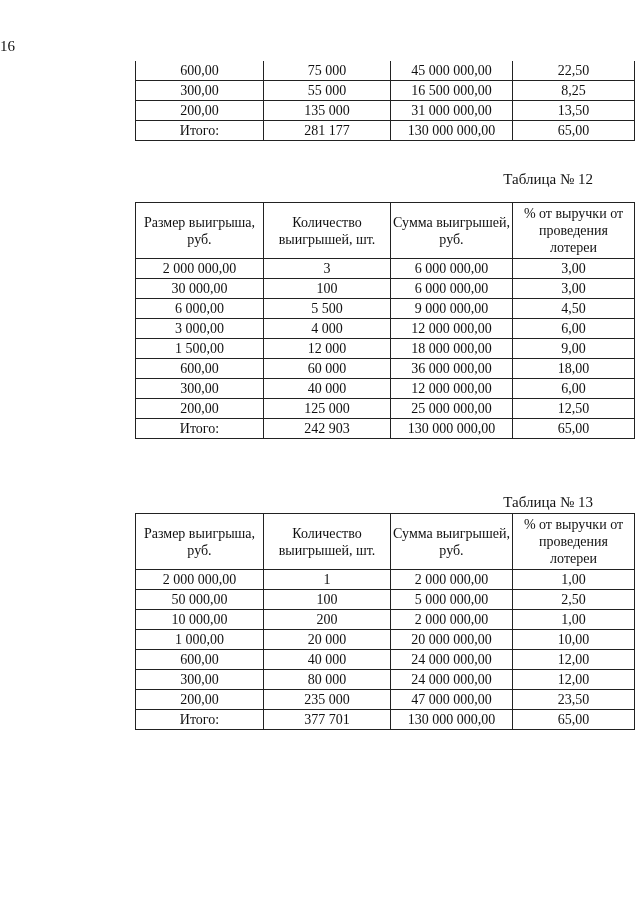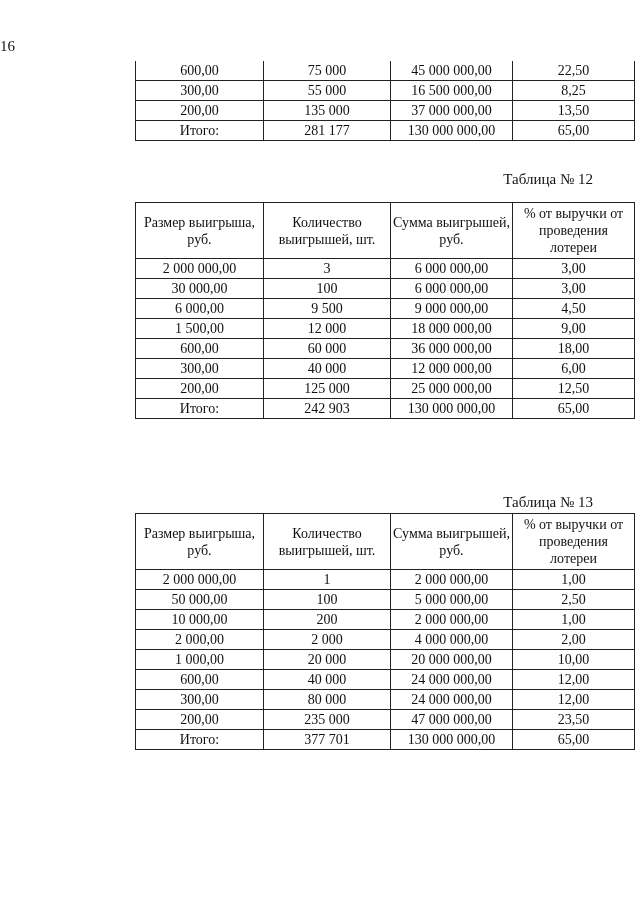--- a/index.html
+++ b/index.html
@@ -62,21 +62,21 @@
       </tr>
       <tr>
         <td>300,00</td>
         <td>55 000</td>
         <td>16 500 000,00</td>
         <td>8,25</td>
       </tr>
       <tr>
         <td>200,00</td>
         <td>135 000</td>
-        <td>37 000 000,00</td>
+        <td>31 000 000,00</td>
         <td>13,50</td>
       </tr>
       <tr>
         <td>Итого:</td>
         <td>281 177</td>
         <td>130 000 000,00</td>
         <td>65,00</td>
       </tr>
     </tbody>
 </table>
@@ -105,23 +105,29 @@
         <td>3,00</td>
       </tr>
       <tr>
         <td>30 000,00</td>
         <td>100</td>
         <td>6 000 000,00</td>
         <td>3,00</td>
       </tr>
       <tr>
         <td>6 000,00</td>
-        <td>9 500</td>
+        <td>5 500</td>
         <td>9 000 000,00</td>
         <td>4,50</td>
+      </tr>
+      <tr>
+        <td>3 000,00</td>
+        <td>4 000</td>
+        <td>12 000 000,00</td>
+        <td>6,00</td>
       </tr>
       <tr>
         <td>1 500,00</td>
         <td>12 000</td>
         <td>18 000 000,00</td>
         <td>9,00</td>
       </tr>
       <tr>
         <td>600,00</td>
         <td>60 000</td>
@@ -178,26 +184,20 @@
         <td>5 000 000,00</td>
         <td>2,50</td>
       </tr>
       <tr>
         <td>10 000,00</td>
         <td>200</td>
         <td>2 000 000,00</td>
         <td>1,00</td>
       </tr>
       <tr>
-        <td>2 000,00</td>
-        <td>2 000</td>
-        <td>4 000 000,00</td>
-        <td>2,00</td>
-      </tr>
-      <tr>
         <td>1 000,00</td>
         <td>20 000</td>
         <td>20 000 000,00</td>
         <td>10,00</td>
       </tr>
       <tr>
         <td>600,00</td>
         <td>40 000</td>
         <td>24 000 000,00</td>
         <td>12,00</td>

